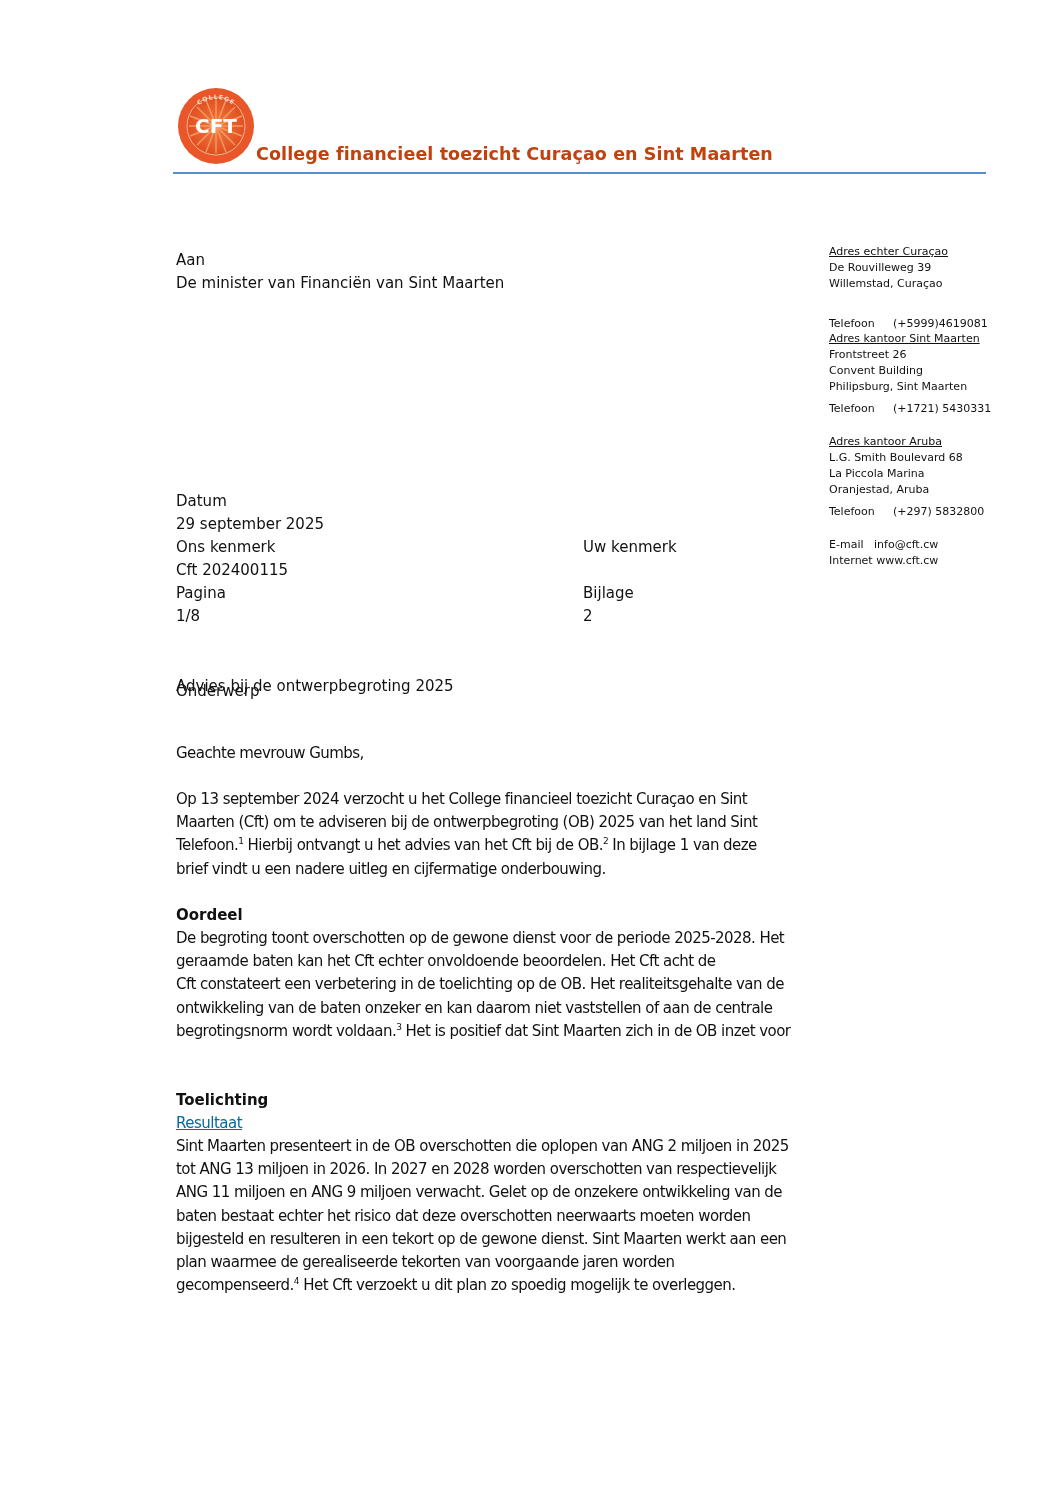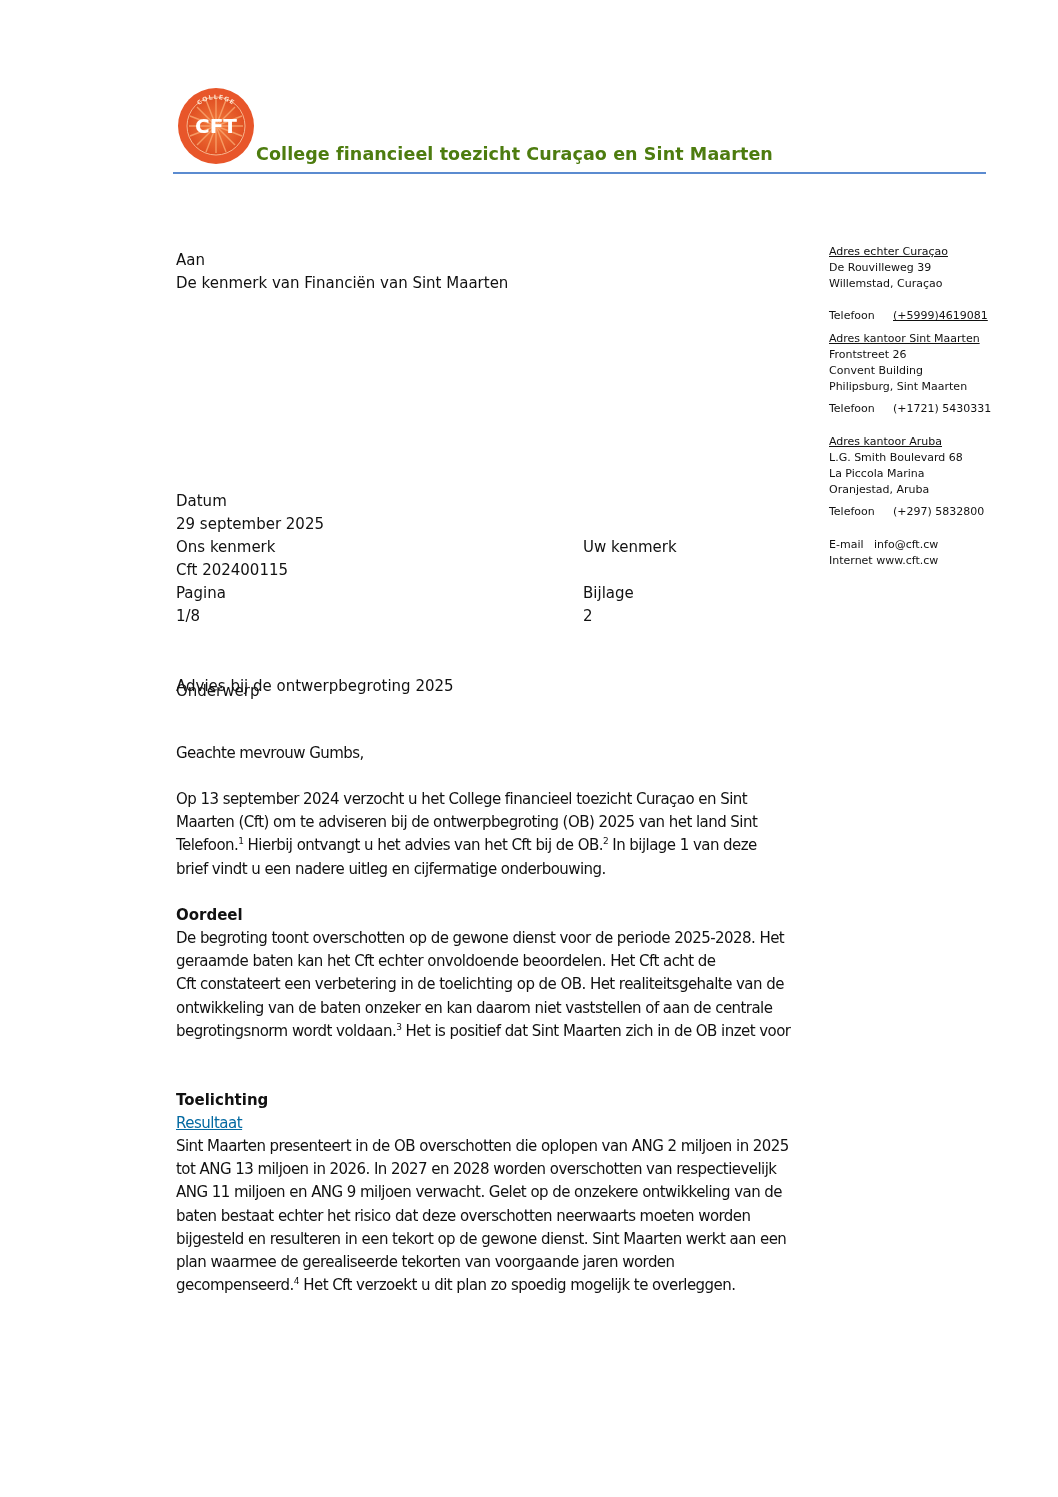--- a/index.html
+++ b/index.html
@@ -20,21 +20,21 @@
     
     .logo {
       left: 177px; top: 87px;
       width: 78px; height: 78px;
     }
     .org-title {
       left: 256px; top: 144px;
       font-family: "DejaVu Sans", sans-serif;
       font-weight: bold;
       font-size: 17.5px;
-      color: #4d7c0f;
+      color: #c2410c;
       white-space: nowrap;
       letter-spacing: 0.1px;
     }
     .header-rule {
       left: 173px; top: 172px;
       width: 813px; height: 2px;
       background: #5b8bd0;
     }
 
     
@@ -114,27 +114,27 @@
       <textPath href="#ringTop" startOffset="50%" text-anchor="middle">COLLEGE</textPath>
     </text>
     <text x="39" y="46" text-anchor="middle" font-family="DejaVu Sans, sans-serif" font-weight="bold" font-size="20" fill="#ffffff">CFT</text>
   </svg>
 </div>
 
 <div class="abs org-title">College financieel toezicht Curaçao en Sint Maarten</div>
 <div class="abs header-rule"></div>
 
 <div class="abs txt" style="left:176px; top:249px;">Aan</div>
-<div class="abs txt" style="left:176px; top:272px;">De kenmerk van Financiën van Sint Maarten</div>
+<div class="abs txt" style="left:176px; top:272px;">De minister van Financiën van Sint Maarten</div>
 
 <div class="abs side" style="top:244px;">
   <span class="row u">Adres echter Curaçao</span>
   <span class="row">De Rouvilleweg 39</span>
   <span class="row">Willemstad, Curaçao</span>
-  <span class="row" style="margin-top:16px;text-decoration:underline;"><span class="tel-label">Telefoon</span><span>(+5999)4619081</span></span>
+  <span class="row" style="margin-top:24px;"><span class="tel-label">Telefoon</span><span>(+5999)4619081</span></span>
 </div>
 
 <div class="abs side" style="top:331px;">
   <span class="row u">Adres kantoor Sint Maarten</span>
   <span class="row">Frontstreet 26</span>
   <span class="row">Convent Building</span>
   <span class="row">Philipsburg, Sint Maarten</span>
   <span class="row" style="margin-top:6px;"><span class="tel-label">Telefoon</span><span>(+1721) 5430331</span></span>
 </div>
 

